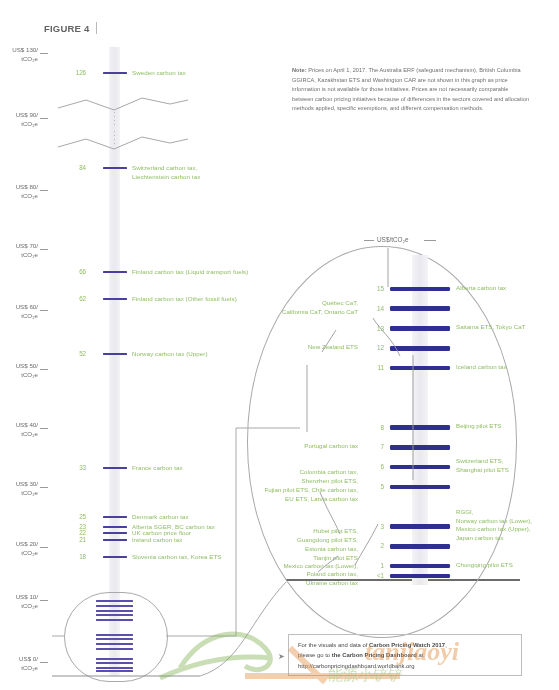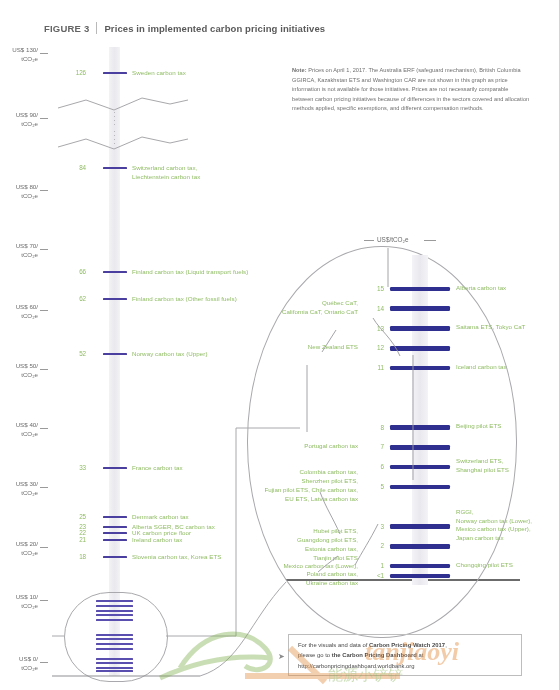--- a/index.html
+++ b/index.html
@@ -74,23 +74,22 @@
   #cta-arrow{position:absolute;left:278px;top:652px;font-size:8px;color:#8a8a8a;}
 
   
   #wm{position:absolute;left:150px;top:618px;width:409px;height:72px;
       pointer-events:none;opacity:.55;}
 </style>
 </head>
 <body>
 
 <div id="title-row">
-  <span id="fig-num">FIGURE 3</span>
+  <span id="fig-num">FIGURE 4</span>
   <span id="fig-div"></span>
-  <span id="fig-title">Prices in implemented carbon pricing initiatives</span>
 </div>
 
 <div id="note">
   <b>Note:</b>
   <span>Prices on April 1, 2017. The Australia ERF (safeguard mechanism), British Columbia GGIRCA, Kazakhstan ETS and Washington CAR are not shown in this graph as price information is not available for those initiatives. Prices are not necessarily comparable between carbon pricing initiatives because of differences in the sectors covered and allocation methods applied, specific exemptions, and different compensation methods.</span>
 </div>
 
 <div id="axis-labels">
     <div class="axis-lab" style="top: 46px;">
       <div>US$ 130/</div>

